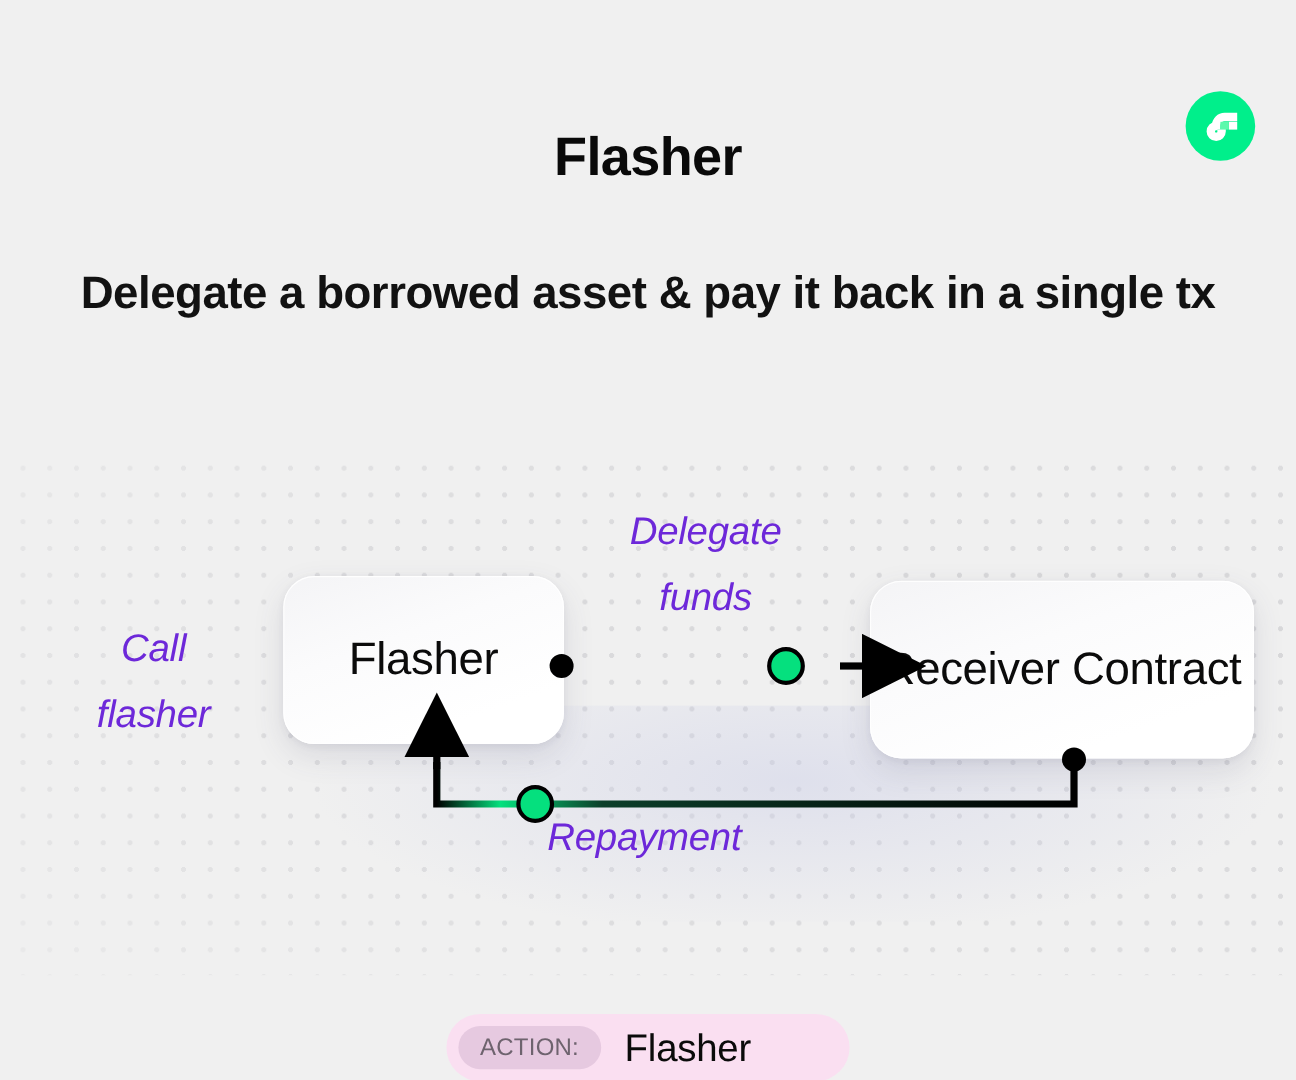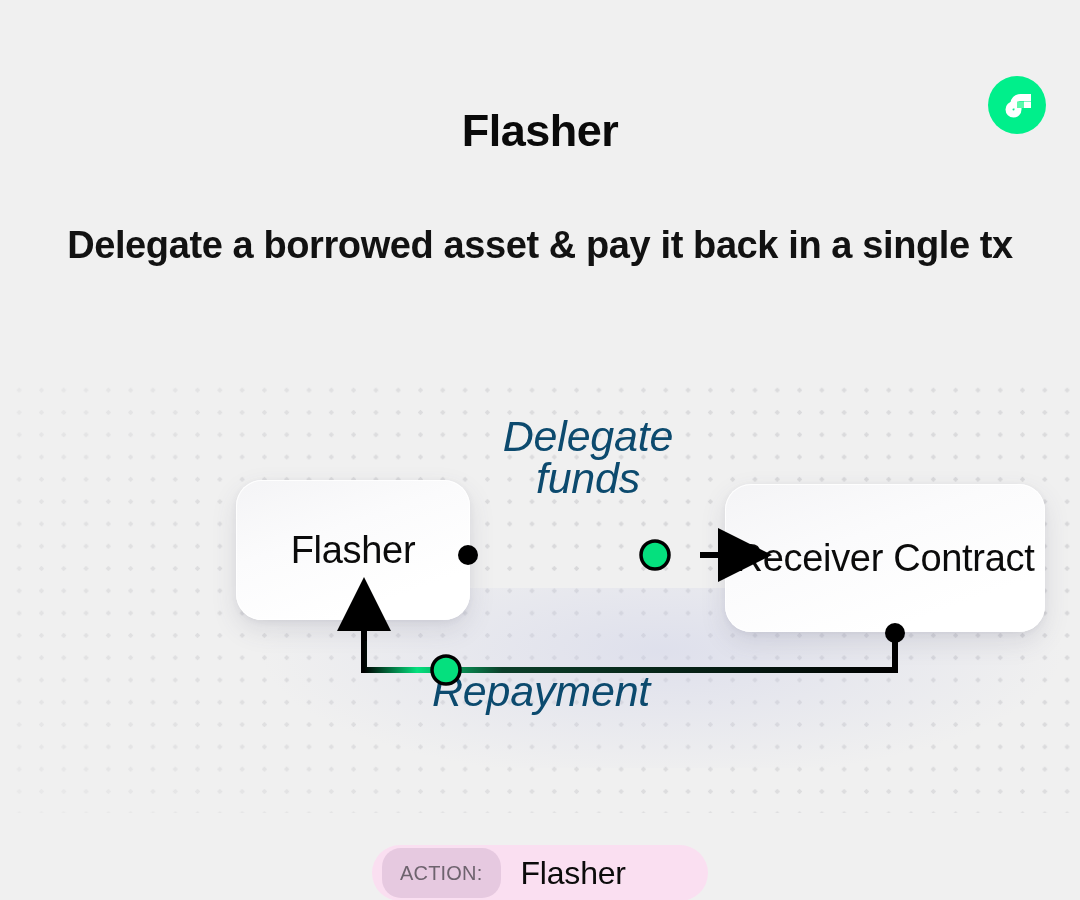--- a/index.html
+++ b/index.html
@@ -117,50 +117,50 @@
     letter-spacing: -0.3px;
   }
 
   #node-flasher  { left: 236px; top: 107px; width: 234px; height: 140px; }
   #node-receiver { left: 725px; top: 111px; width: 320px; height: 148px; text-align: center; }
 
   
   .edge-label {
     position: absolute;
     font-style: italic;
-    font-size: 43px;
-    font-weight: 400;
-    line-height: 42px;
-    color: #0c4a6e;
+    font-size: 32px;
+    font-weight: 400;
+    line-height: 55px;
+    color: #6d28d9;
     text-align: center;
     letter-spacing: -0.2px;
     white-space: pre-line;
   }
   #label-call      { left: 28px;  top: 140px; width: 200px; }
   #label-delegate  { left: 468px; top:  42px; width: 240px; }
-  #label-repayment { left: 432px; top: 297px; width: 320px; text-align: left; }
+  #label-repayment { left: 456px; top: 297px; width: 320px; text-align: left; }
 
   
   .wires { position: absolute; inset: 0; overflow: visible; }
 
   
   .action-badge {
     position: absolute;
     left: 372px;
     top: 802px;
     width: 336px;
     height: 56px;
     border-radius: 28px;
     background: #fadff1;
     display: flex;
     align-items: center;
     padding: 0 10px;
   }
   .action-chip {
-    height: 50px;
+    height: 36px;
     border-radius: 19px;
     background: #e6c9e0;
     display: flex;
     align-items: center;
     padding: 16px 18px;
     font-size: 20px;
     font-weight: 400;
     color: #6e636e;
     letter-spacing: 0.2px;
   }
@@ -196,20 +196,22 @@
 
     <div class="node" id="node-flasher">
       <span class="node-label">Flasher</span>
     </div>
 
     <div class="node" id="node-receiver">
       <span class="node-label">Receiver
 Contract</span>
     </div>
 
+    <div class="edge-label" id="label-call">Call
+flasher</div>
     <div class="edge-label" id="label-delegate">Delegate
 funds</div>
     <div class="edge-label" id="label-repayment">Repayment</div>
 
     <svg class="wires" width="1080" height="440" viewBox="0 0 1080 440">
       <defs>
         <marker id="arrow-right" markerWidth="9" markerHeight="9" refX="1" refY="4.5" orient="auto" markerUnits="strokeWidth">
           <path d="M0,0 L9,4.5 L0,9 Z" fill="#000000"></path>
         </marker>
         <marker id="arrow-up" markerWidth="9" markerHeight="9" refX="1" refY="4.5" orient="auto" markerUnits="strokeWidth">

